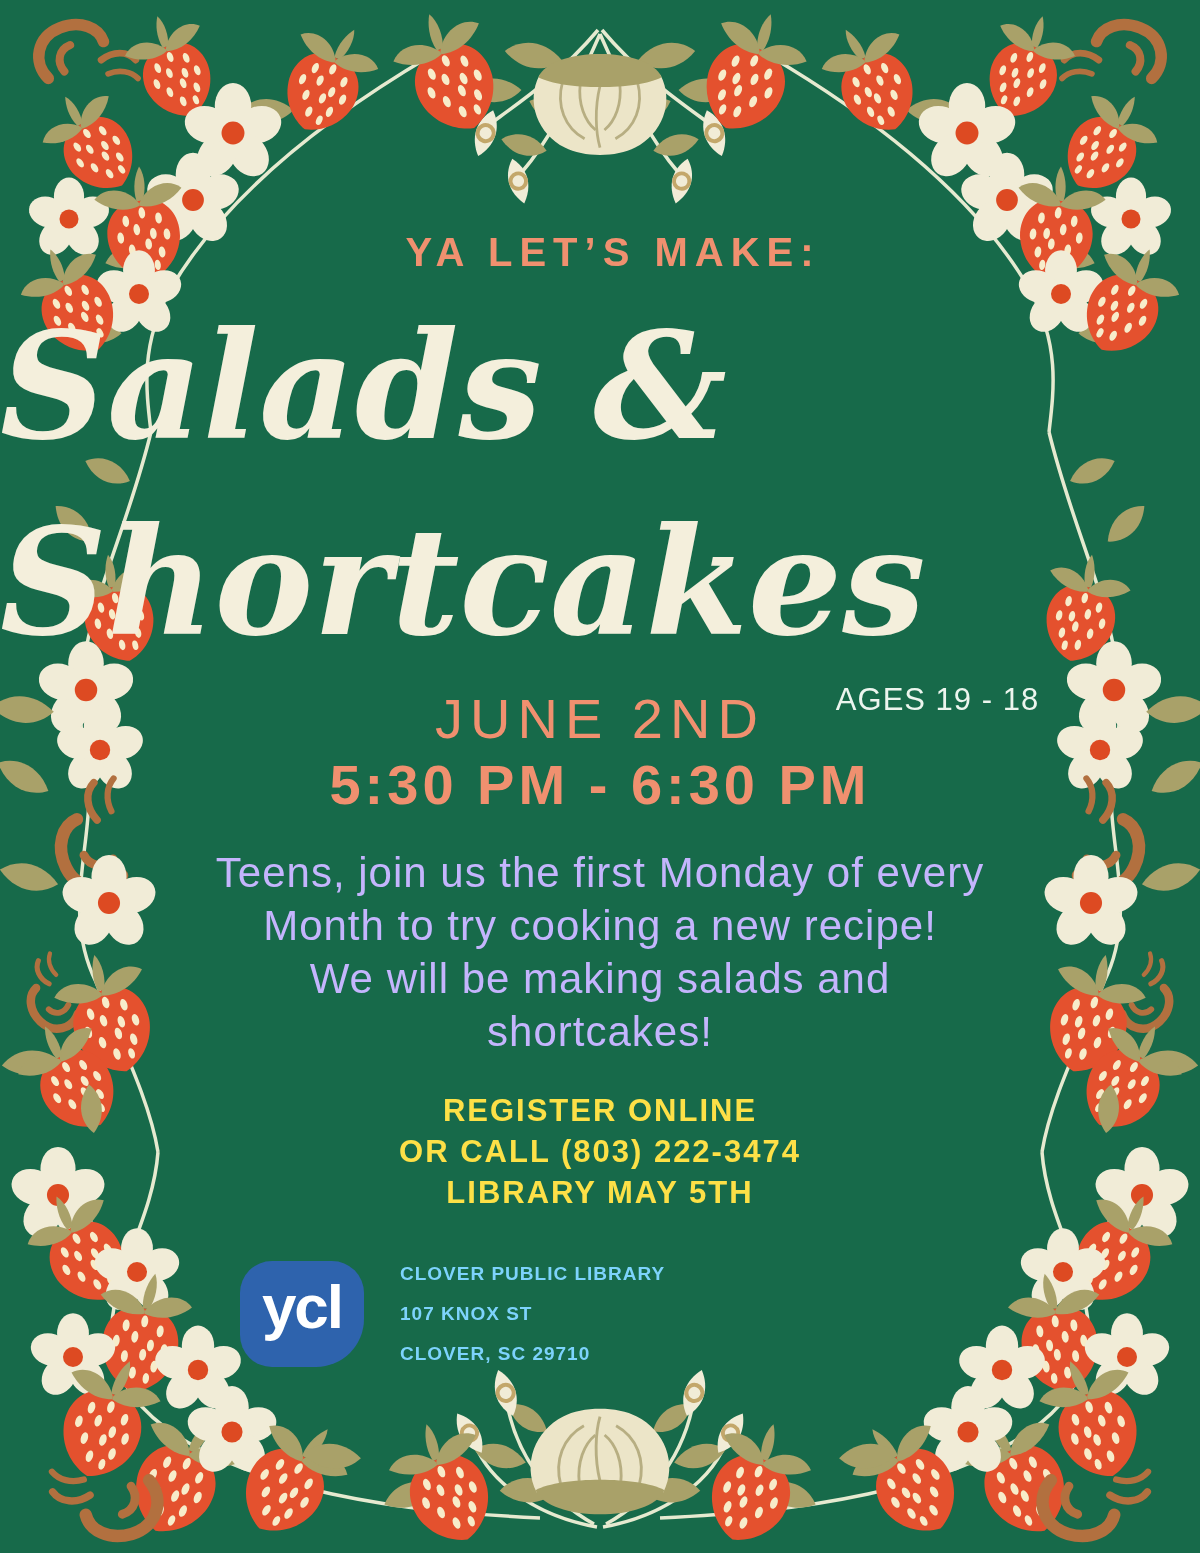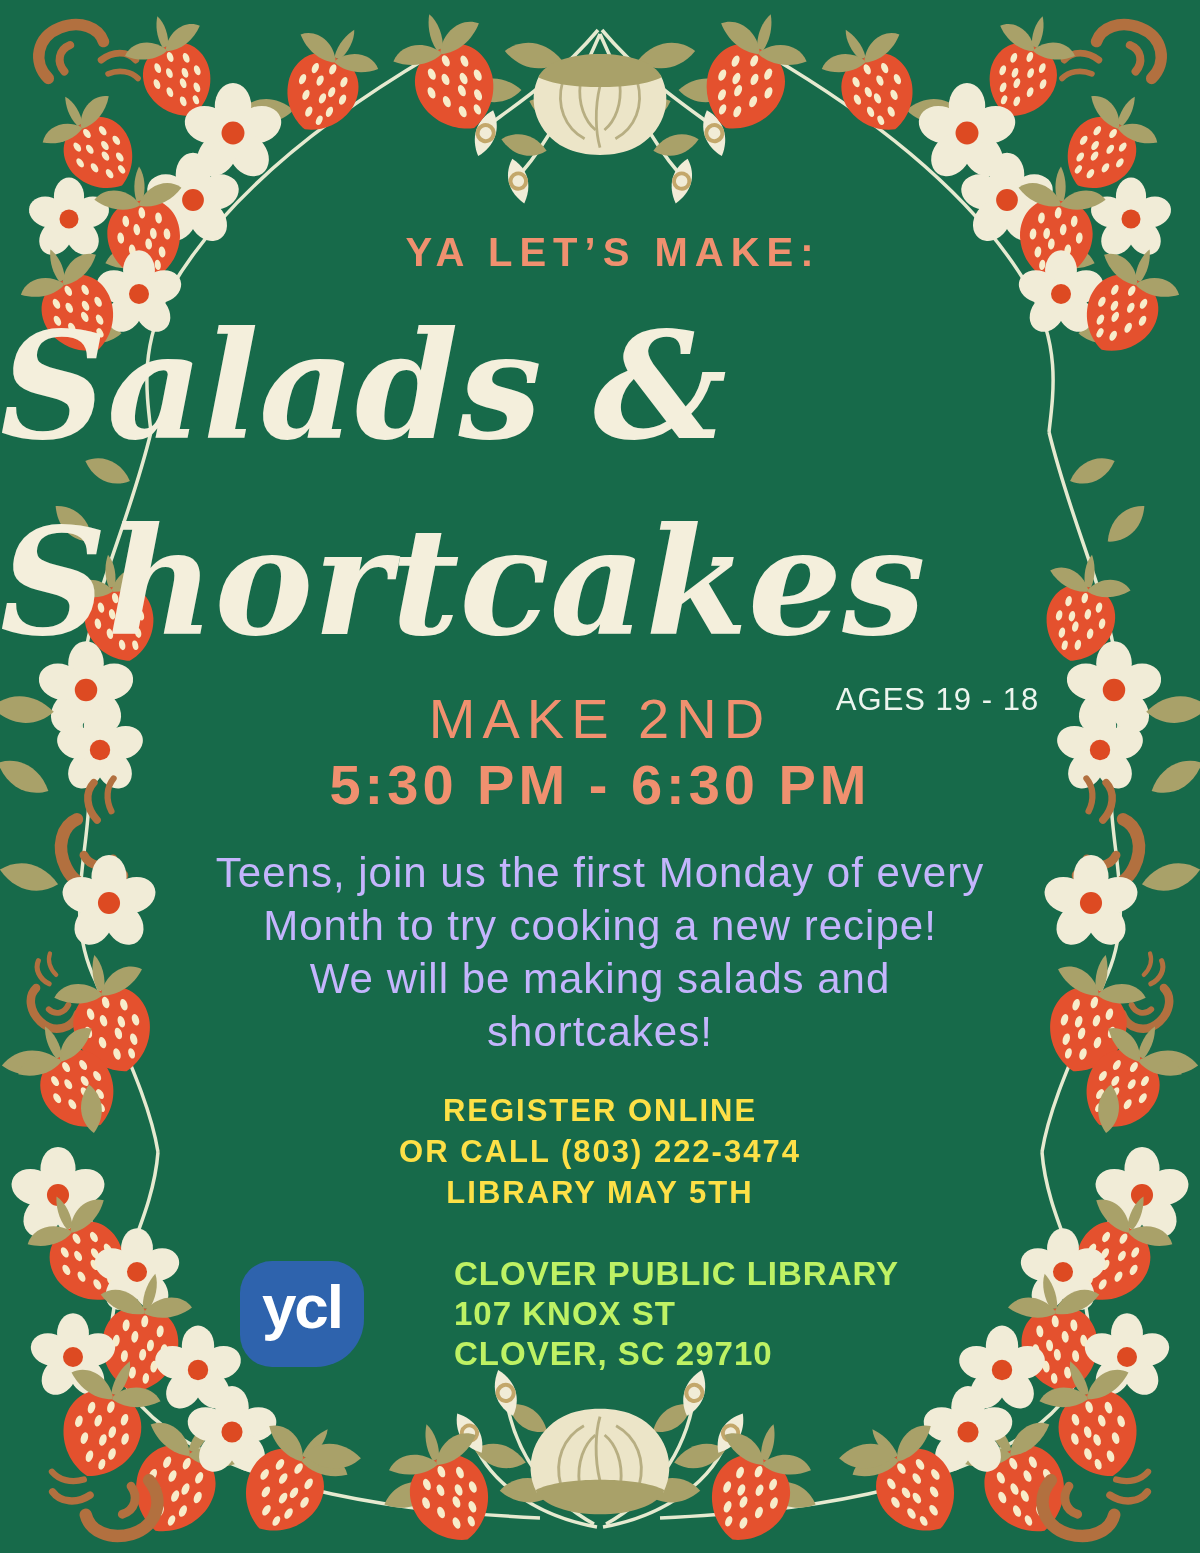--- a/index.html
+++ b/index.html
@@ -52,36 +52,36 @@
     color:#c4b5fd; font-size:42px; line-height:53px; letter-spacing:1px;
   }
   .register {
     position:absolute; top:1090px; left:0; width:100%;
     text-align:center;
     color:#fde047; font-size:31px; line-height:41px;
     font-weight:bold; letter-spacing:2px;
   }
   .footer {
     position:absolute; top:1254px; left:240px;
-    display:flex; align-items:center; gap:55px;justify-content:flex-end;
+    display:flex; align-items:center; gap:36px;justify-content:flex-end;
   }
   .logo {
     width:124px; height:106px;
     background:#2e63ad;
     border-radius:32px 32px 48px 32px;
     display:flex; align-items:center; justify-content:center;
     flex:0 0 auto;
   }
   .logo span {
     color:#ffffff; font-weight:bold; font-size:62px; letter-spacing:-2px;
     line-height:1; padding-bottom:14px;
   }
   .address {
-    color:#bef264; font-weight:bold; font-size:33px; line-height:40px;
-    letter-spacing:1px; text-align:left;margin-left:35px;
+    color:#7dd3fc; font-weight:bold; font-size:19px; line-height:40px;
+    letter-spacing:1px; text-align:left;
   }
 </style>
 </head>
 <body>
 
 <div class="poster">
 
   <svg class="border-svg" viewBox="0 0 1200 1553" aria-hidden="true">
     <defs>
       <g id="berry">
@@ -239,21 +239,21 @@
 
   <div class="content">
 
     <div class="kicker">YA LET’S MAKE:</div>
 
     <h1 class="title">
       <span class="line">Salads &amp;</span>
       <span class="line">Shortcakes</span>
     </h1>
 
-    <div class="date">MAKE 2ND</div>
+    <div class="date">JUNE 2ND</div>
 
     <div class="ages">
       <div>AGES 19 - 18</div>
     </div>
 
     <div class="time">5:30 PM - 6:30 PM</div>
 
     <div class="description">
       <div>Teens, join us the first Monday of every</div>
       <div>Month to try cooking a new recipe!</div>

